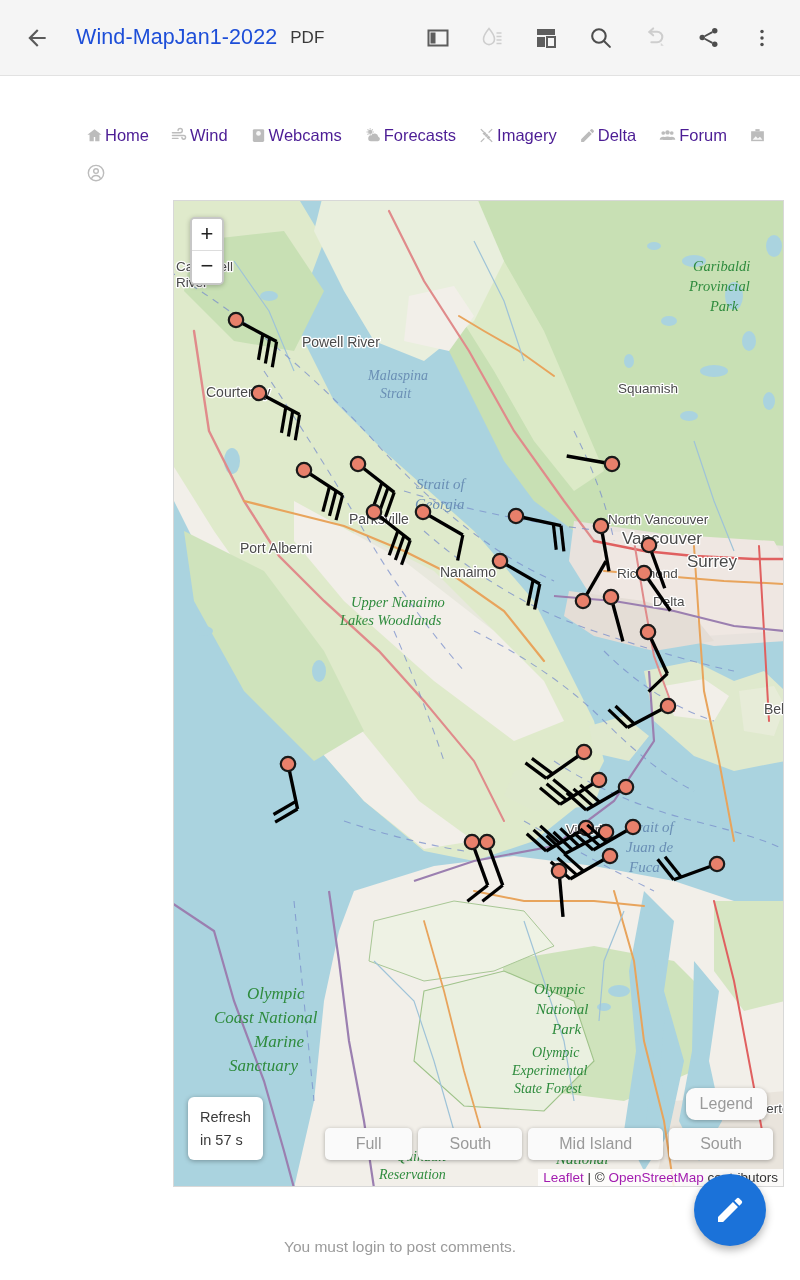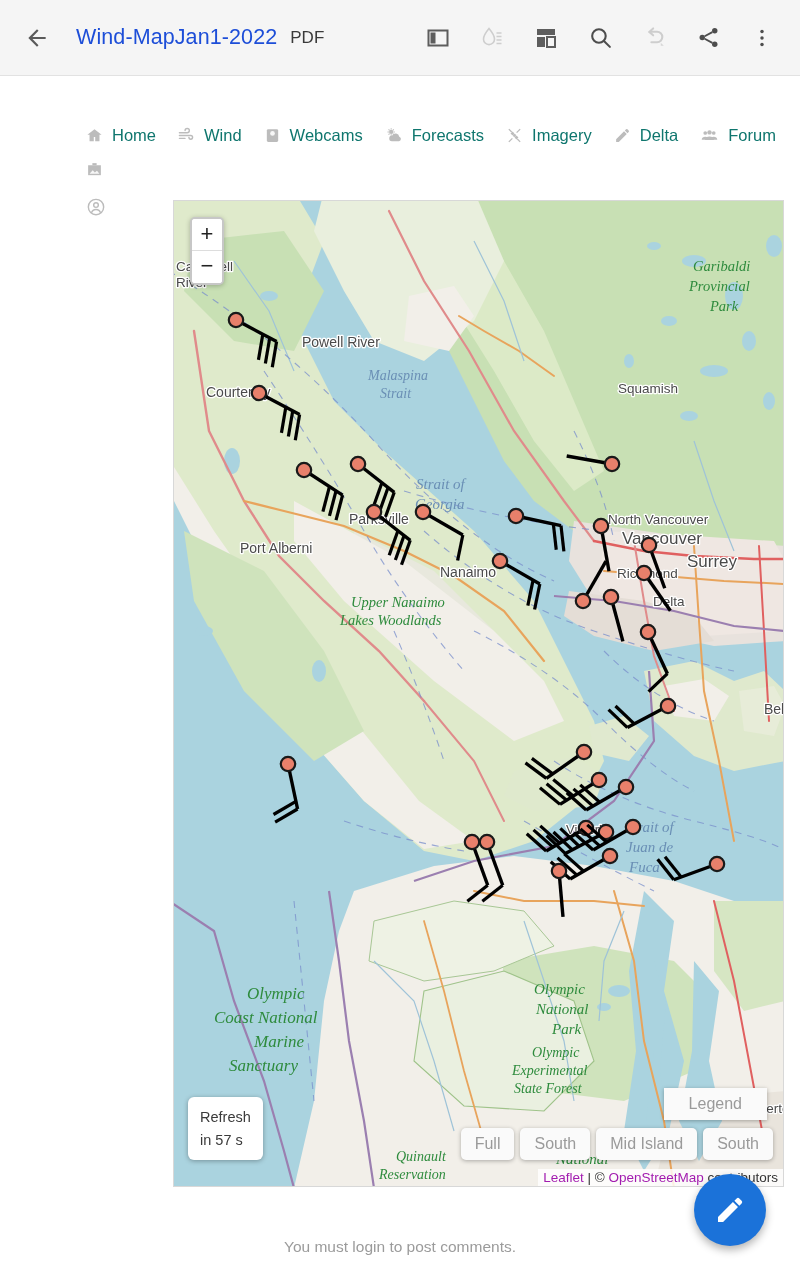--- a/index.html
+++ b/index.html
@@ -24,21 +24,21 @@
   .abtn { width:44px; height:44px; display:flex; align-items:center; justify-content:center; cursor:pointer; }
   .abtn.dim { opacity:.32; }
 
   
   .sitenav {
     position:absolute; top:76px; left:0; width:800px; height:124px;
     padding:46px 0 0 86px;
     display:flex; flex-wrap:wrap; align-content:flex-start;
     column-gap:22px; row-gap:8px;
   }
-  .navitem { display:flex; align-items:center; gap:9px; color:#0f766e; font-size:16.5px; cursor:pointer; height:26px;}
+  .navitem { display:flex; align-items:center; gap:2px; color:#4c1d95; font-size:16.5px; cursor:pointer; height:26px;}
   .navitem svg { display:block; }
 
   
   .mapwrap {
     position:absolute; left:173px; top:200px; width:611px; height:987px;
     overflow:hidden; background:#aad3df; border:1px solid #d8d8d8;
   }
   .mapsvg { position:absolute; left:0; top:0; }
 
   .zoomctl {
@@ -52,29 +52,29 @@
   }
   .zoomctl div:first-child { border-bottom:1px solid #ddd; }
 
   .refresh-box {
     position:absolute; left:14px; bottom:26px; z-index:30;
     background:#fff; border-radius:6px; box-shadow:0 1px 5px rgba(0,0,0,.32);
     padding:9px 12px; font-size:14.5px; color:#3a3a3a; line-height:1.55;margin-top:9px;
   }
   .legend-btn {
     position:absolute; right:16px; bottom:66px; z-index:30;
-    background:#fafafa; border-radius:0; box-shadow:0 1px 4px rgba(0,0,0,.3);
-    padding:7px 25px; font-size:16px; color:#9a9a9a; cursor:pointer;
+    background:#fafafa; border-radius:9px; box-shadow:0 1px 4px rgba(0,0,0,.3);
+    padding:7px 14px; font-size:16px; color:#9a9a9a; cursor:pointer;
   }
   .viewbtns {
     position:absolute; right:10px; bottom:26px; z-index:30; display:flex; gap:6px;
   }
   .viewbtn {
     background:#fafafa; border-radius:5px; box-shadow:0 1px 4px rgba(0,0,0,.3);
-    padding:7px 14px; font-size:16px; color:#9a9a9a; cursor:pointer; white-space:nowrap;
+    padding:7px 31px; font-size:16px; color:#9a9a9a; cursor:pointer; white-space:nowrap;
   }
   .attrib {
     position:absolute; right:0; bottom:0; z-index:29;
     background:rgba(255,255,255,.82); font-size:13.5px; padding:1px 5px; color:#333;
   }
   .attrib a { color:#a21caf; text-decoration:none; }
 
   
   .footnote {
     position:absolute; left:0; top:1230px; width:800px; text-align:center;

